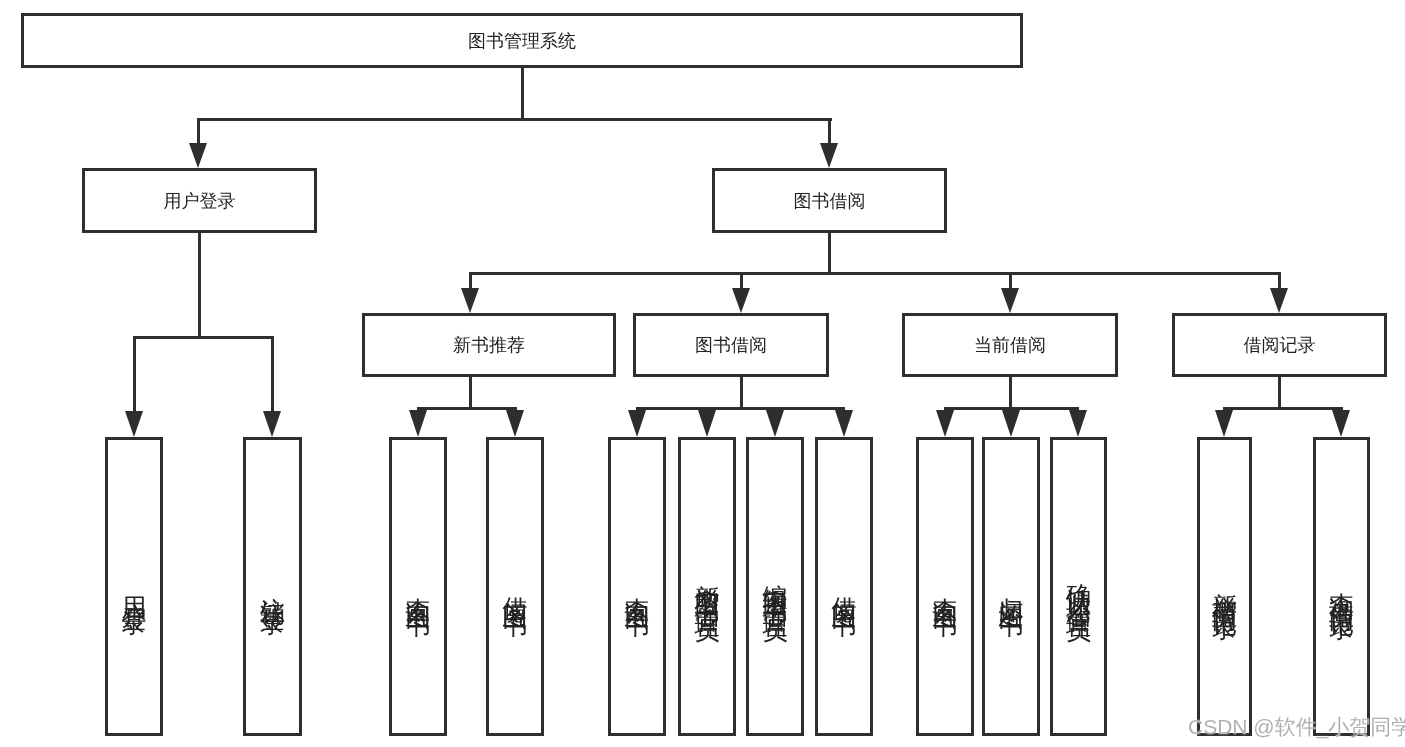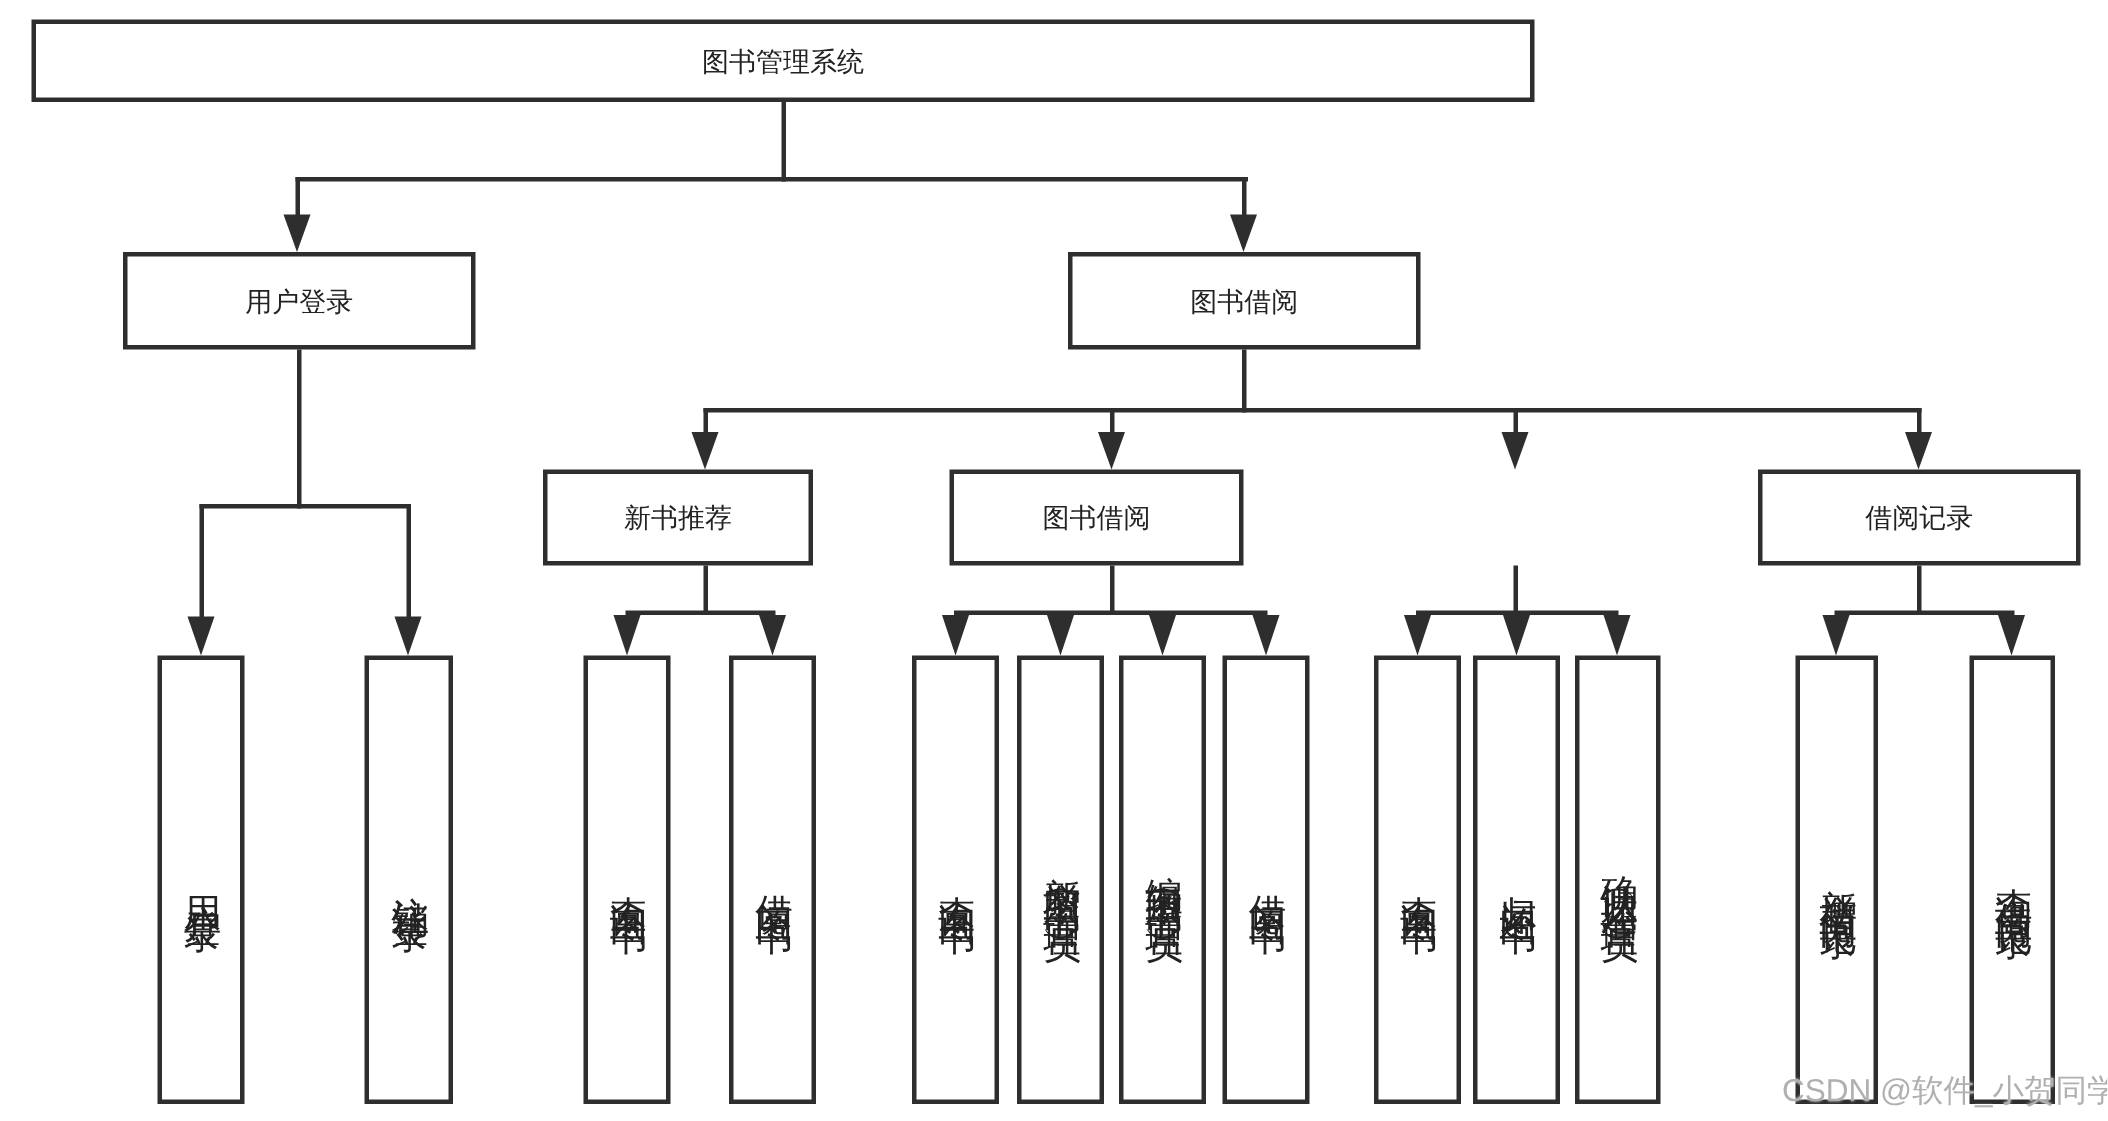--- a/index.html
+++ b/index.html
@@ -42,28 +42,31 @@
   </div>
 
   <div class="node hbox" style="left:82px;top:168px;width:235px;height:65px">
     <span>用户登录</span>
   </div>
 
   <div class="node hbox" style="left:712px;top:168px;width:235px;height:65px">
     <span>图书借阅</span>
   </div>
 
-  <div class="node hbox" style="left:362px;top:313px;width:180px;height:64px">
+  <div class="node hbox" style="left:362px;top:313px;width:254px;height:64px">
     <span>新书推荐</span>
   </div>
 
   <div class="node hbox" style="left:633px;top:313px;width:196px;height:64px">
     <span>图书借阅</span>
   </div>
 
+  <div class="node hbox" style="left:902px;top:313px;width:216px;height:64px">
+    <span>当前借阅</span>
+  </div>
 
   <div class="node hbox" style="left:1172px;top:313px;width:215px;height:64px">
     <span>借阅记录</span>
   </div>
 
   <div class="node vbox" style="left:105px;width:58px">
     <span class="vtext">用户登录</span>
   </div>
   <div class="node vbox" style="left:243px;width:59px">
     <span class="vtext">注销登录</span>

